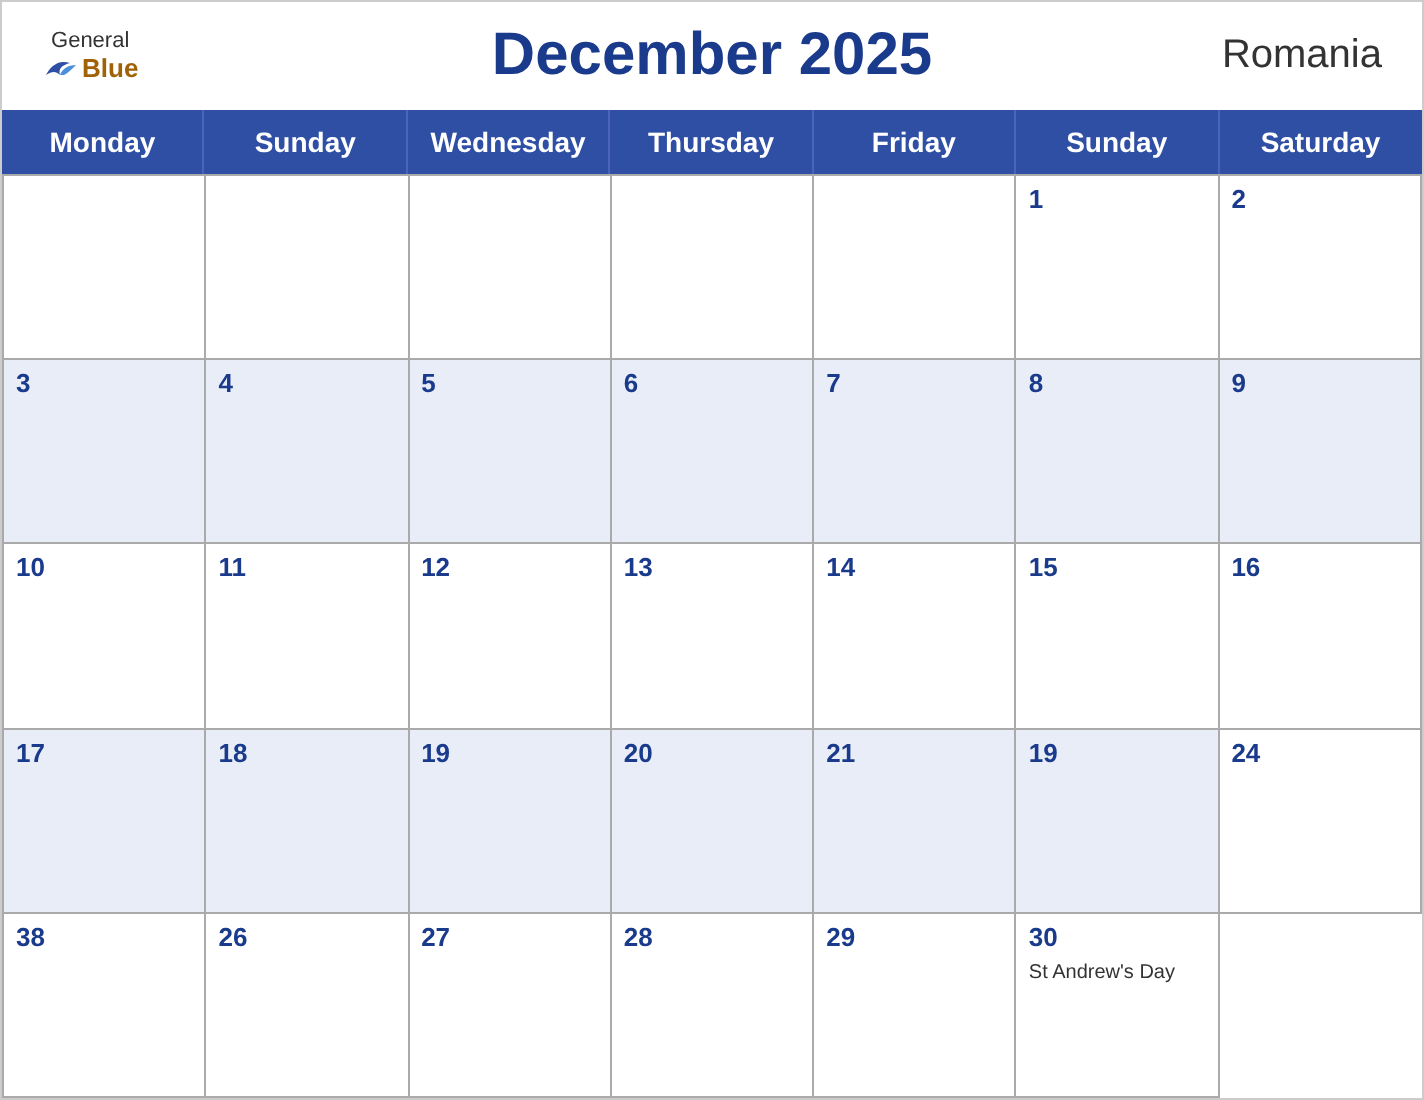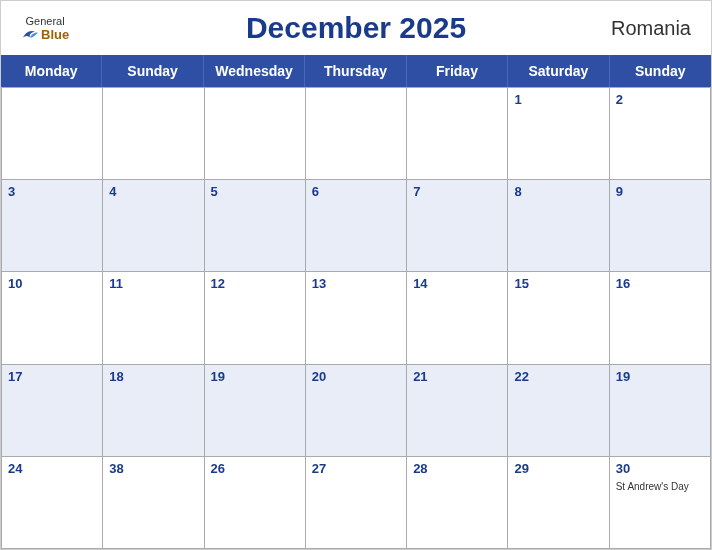--- a/index.html
+++ b/index.html
@@ -142,22 +142,22 @@
 
     <span class="country-label">Romania</span>
   </div>
 
   <div class="days-header">
     <div class="day-header-cell">Monday</div>
     <div class="day-header-cell">Sunday</div>
     <div class="day-header-cell">Wednesday</div>
     <div class="day-header-cell">Thursday</div>
     <div class="day-header-cell">Friday</div>
+    <div class="day-header-cell">Sunday</div>
     <div class="day-header-cell">Saturday</div>
-    <div class="day-header-cell">Sunday</div>
   </div>
 
   <div class="calendar-grid">
 
     <div class="calendar-cell empty-cell"></div>
     <div class="calendar-cell empty-cell"></div>
     <div class="calendar-cell empty-cell"></div>
     <div class="calendar-cell empty-cell"></div>
     <div class="calendar-cell empty-cell"></div>
     <div class="calendar-cell">
@@ -218,23 +218,20 @@
       <span class="cell-number">18</span>
     </div>
     <div class="calendar-cell row-shaded">
       <span class="cell-number">19</span>
     </div>
     <div class="calendar-cell row-shaded">
       <span class="cell-number">20</span>
     </div>
     <div class="calendar-cell row-shaded">
       <span class="cell-number">21</span>
-    </div>
-    <div class="calendar-cell row-shaded">
-      <span class="cell-number">22</span>
     </div>
     <div class="calendar-cell row-shaded">
       <span class="cell-number">19</span>
     </div>
 
     <div class="calendar-cell">
       <span class="cell-number">24</span>
     </div>
     <div class="calendar-cell">
       <span class="cell-number">38</span>

